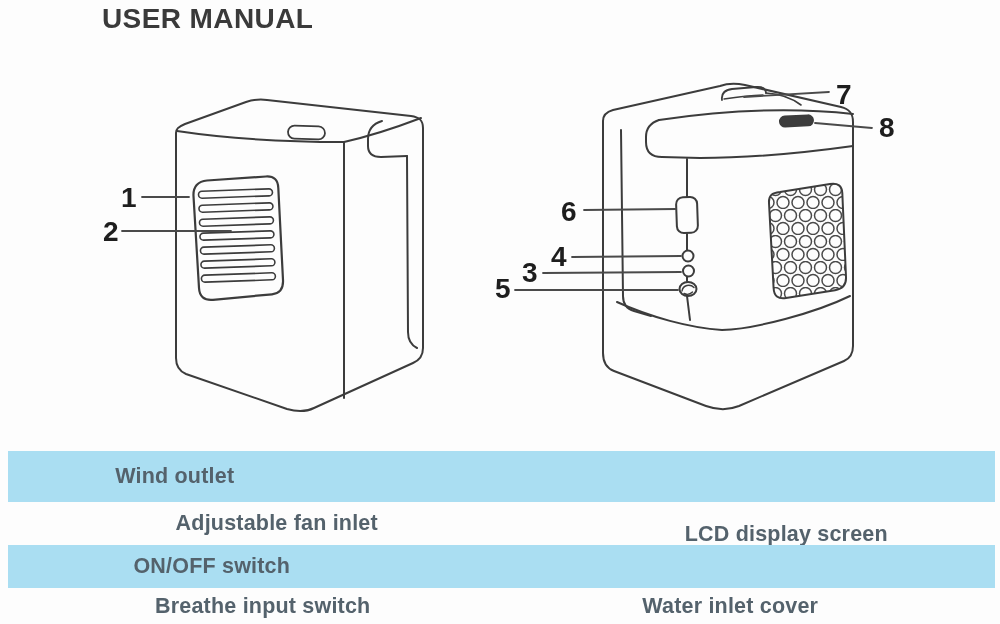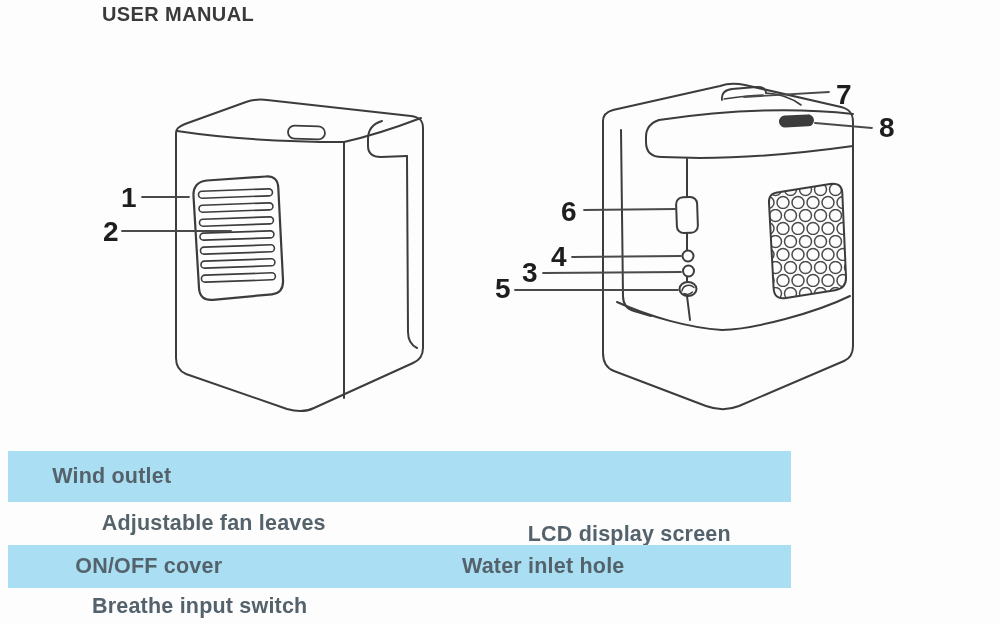--- a/index.html
+++ b/index.html
@@ -1,22 +1,22 @@
 <!DOCTYPE html>
 <html><head>
 <meta charset="utf-8">
 <style>
   html,body{margin:0;padding:0;background:#f4f4f4;}
   #page{position:relative;width:1000px;height:624px;background:#fdfdfd;overflow:hidden;
         font-family:"Liberation Sans",sans-serif;}
-  #title{position:absolute;left:102px;top:3px;font-size:20px;font-weight:600;
+  #title{position:absolute;left:102px;top:3px;font-size:28px;font-weight:600;
          color:#3a3a3a;letter-spacing:0.4px;}
   svg text{font-family:"Liberation Sans",sans-serif;font-weight:bold;font-size:28px;fill:#1e1e1e;}
   .legend{position:absolute;left:0;top:0;width:1000px;height:624px;}
-  .lrow{position:absolute;left:8px;width:783px;display:flex;}
+  .lrow{position:absolute;left:8px;width:971px;display:flex;padding-left:16px;}
   .lrow.blue{background:#aadef2;}
   .lrow.white{background:transparent;}
   .cell{width:50%;display:flex;align-items:center;justify-content:center;
         color:#54626c;font-size:21.5px;font-weight:600;letter-spacing:0.2px;}
   
   #r1 .cell:nth-child(1) span{transform:translateX(-92px);}
   #r1 .cell:nth-child(2) span{transform:translateX(-53px);}
   #r2 .cell:nth-child(1) span{transform:translateX(10px);}
   #r2 .cell:nth-child(2) span{transform:translateX(34px);margin-top:21px;}
   #r3 .cell:nth-child(1) span{transform:translateX(-55px);}
@@ -110,34 +110,34 @@
   </svg>
 
   <div class="legend">
     <div id="r1" class="lrow blue">
       <div class="cell">
           <span>Wind outlet</span>
         </div>
     </div>
     <div id="r2" class="lrow white">
       <div class="cell">
-          <span>Adjustable fan leaves</span>
+          <span>Adjustable fan inlet</span>
         </div>
       <div class="cell">
           <span>LCD display screen</span>
         </div>
     </div>
     <div id="r3" class="lrow blue">
       <div class="cell">
-          <span>ON/OFF cover</span>
-        </div>
-      <div class="cell">
-          <span>Water inlet hole</span>
+          <span>ON/OFF switch</span>
         </div>
     </div>
     <div id="r4" class="lrow white">
       <div class="cell">
           <span>Breathe input switch</span>
+        </div>
+      <div class="cell">
+          <span>Water inlet cover</span>
         </div>
     </div>
   </div>
 
 </div>
 
 </body></html>

